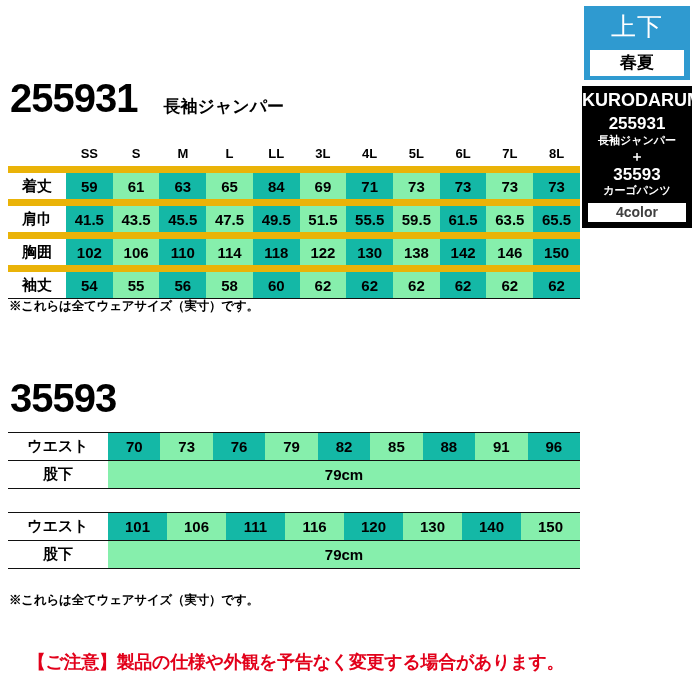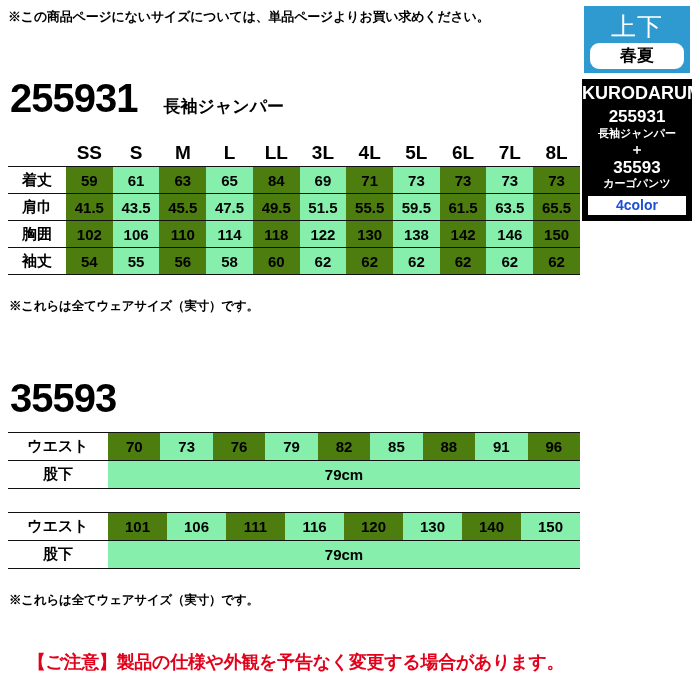--- a/index.html
+++ b/index.html
@@ -51,26 +51,25 @@
   }
   .badge-blue .line {
     font-size: 25px;
     font-weight: normal;
     line-height: 1.12;
     letter-spacing: 1px;
   }
   .badge-white {
     background: #ffffff;
     color: #000000;
-    margin: 3px 6px 0 6px;
+    margin: 10px 6px 0 6px;
     text-align: center;
     font-size: 17px;
     font-weight: bold;
     padding: 1px 0 2px 0;
-    border-radius: 9px;
   }
   .badge-black {
     background: #000000;
     color: #ffffff;
     text-align: center;
     margin-top: 4px;
     padding: 4px 0 6px 0;
   }
   .brand {
     font-size: 18px;
@@ -88,21 +87,21 @@
     font-weight: bold;
     line-height: 1.2;
   }
   .plus {
     font-size: 14px;
     font-weight: bold;
     line-height: 1.3;
   }
   .color-box {
     background: #ffffff;
-    color: #1d4ed8;
+    color: #404040;
     font-size: 14px;
     font-weight: bold;
     margin: 5px 6px 0 6px;
     padding: 1px 0 2px 0;
     text-align: center;
   }
 
   
   .prod1-head {
     position: absolute;
@@ -129,42 +128,42 @@
     border-collapse: collapse;
     table-layout: fixed;
   }
   .tbl1 {
     position: absolute;
     left: 8px;
     top: 140px;
     width: 572px;
   }
   .tbl1 td, .tbl1 th {
-    border-top: 1px solid #eab308;
+    border-top: 7px solid #eab308;
     border-bottom: 1px solid #111;
     font-size: 15px;
     font-weight: bold;
     text-align: center;
     height: 26px;
     padding: 0;
   }
   .tbl1 th {
-    font-size: 19px;
+    font-size: 13px;
   }
   .tbl1 .rowhead {
     width: 58px;
     background: #ffffff;
     text-align: center;
     font-size: 15px;
   }
   .hdr-row th {
     background: #ffffff;
     border-top: none;
   }
-  .shade { background: #4d7c0f; }
+  .shade { background: #14b8a6; }
   .plain { background: #86efac; }
 
   .note-small {
     font-size: 12.5px;
     font-weight: bold;
     letter-spacing: -0.2px;
   }
   .note1 {
     position: absolute;
     left: 9px;
@@ -245,21 +244,20 @@
     width: 700px;
     height: 1px;
     background: #ffffff;
   }
 </style>
 </head>
 <body>
 
 <div class="page">
 
-  <div class="top-note">※この商品ページにないサイズについては、単品ページよりお買い求めください。</div>
 
   <div class="badge-col">
     <div class="badge-blue">
       <div class="line">上下</div>
       <div class="badge-white">春夏</div>
     </div>
     <div class="badge-black">
       <div class="brand">KURODARUMA</div>
       <div class="code-big">255931</div>
       <div class="code-sub">長袖ジャンパー</div>

